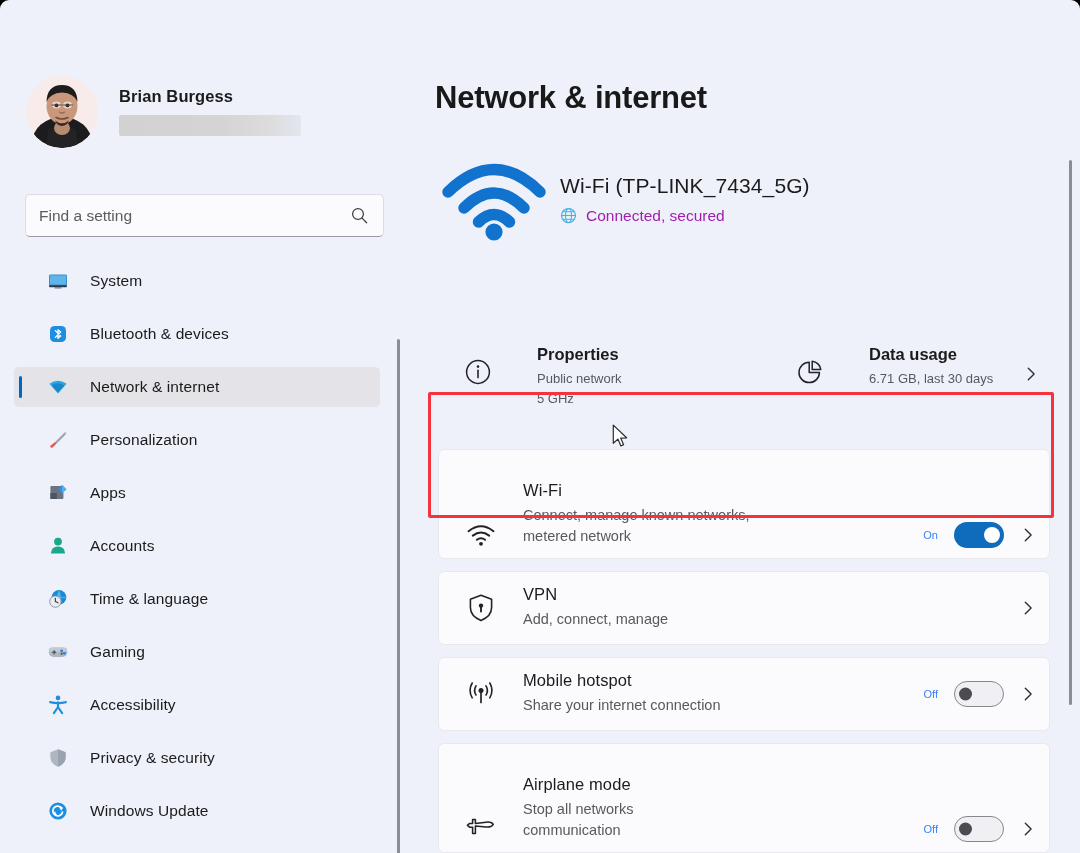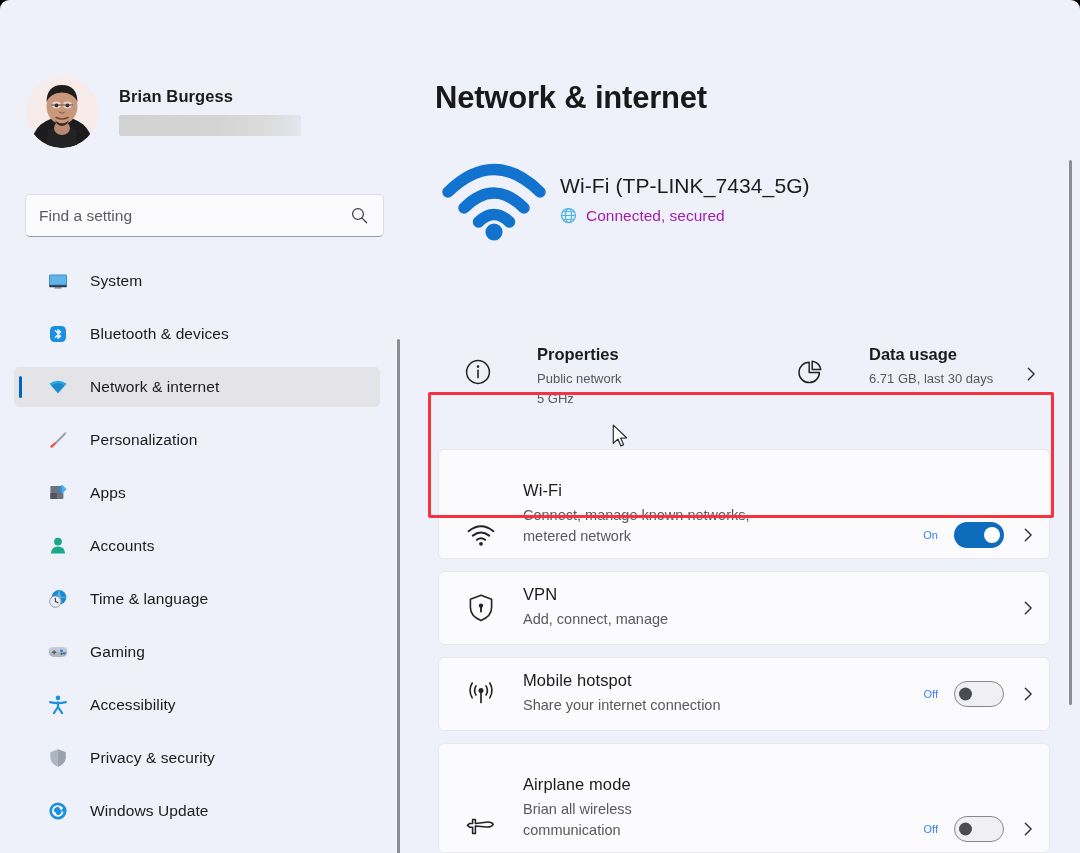--- a/index.html
+++ b/index.html
@@ -690,21 +690,21 @@
       <div class="card tall">
         <div class="card-ico">
           <svg width="32" height="30" viewBox="0 0 32 30">
             <path d="M4.6 11.4 L7.6 11.4 L7.6 7.4 L10.4 7.4 L10.4 11.6 L21 10.2
                      Q26.8 9.6 28.2 12.4 Q26.8 15.4 21 15 L10.4 14 L10.4 21.4
                      L7.6 21.4 L7.6 15.2 L4.6 15.2 L2.4 13.3 Z" fill="none" stroke="#232327" stroke-width="1.55" stroke-linejoin="round"></path>
           </svg>
         </div>
         <div class="card-txt">
           <div class="card-title">Airplane mode</div>
-          <div class="card-sub" style="max-width:185px">Brian all wireless communication</div>
+          <div class="card-sub" style="max-width:185px">Stop all networks communication</div>
         </div>
         <div class="card-right">
           <span class="toggle-label">Off</span>
           <div class="toggle off">
               <span class="knob"></span>
             </div>
           <span class="card-chev">
             <svg width="18" height="18" viewBox="0 0 18 18">
               <path d="M6.3 3.2 L12.1 9 L6.3 14.8" fill="none" stroke="#2b2b31" stroke-width="1.35" stroke-linecap="round" stroke-linejoin="round"></path>
             </svg>

